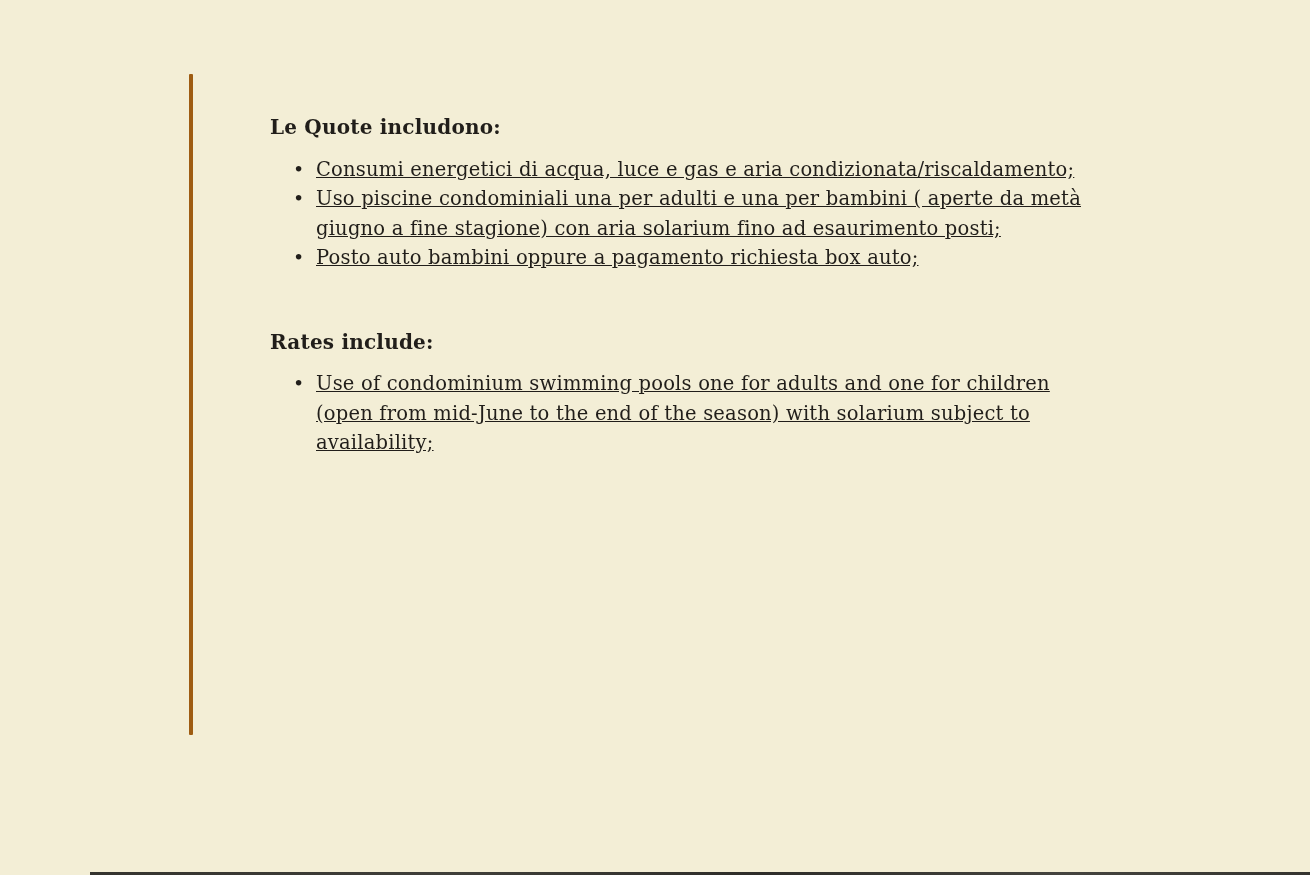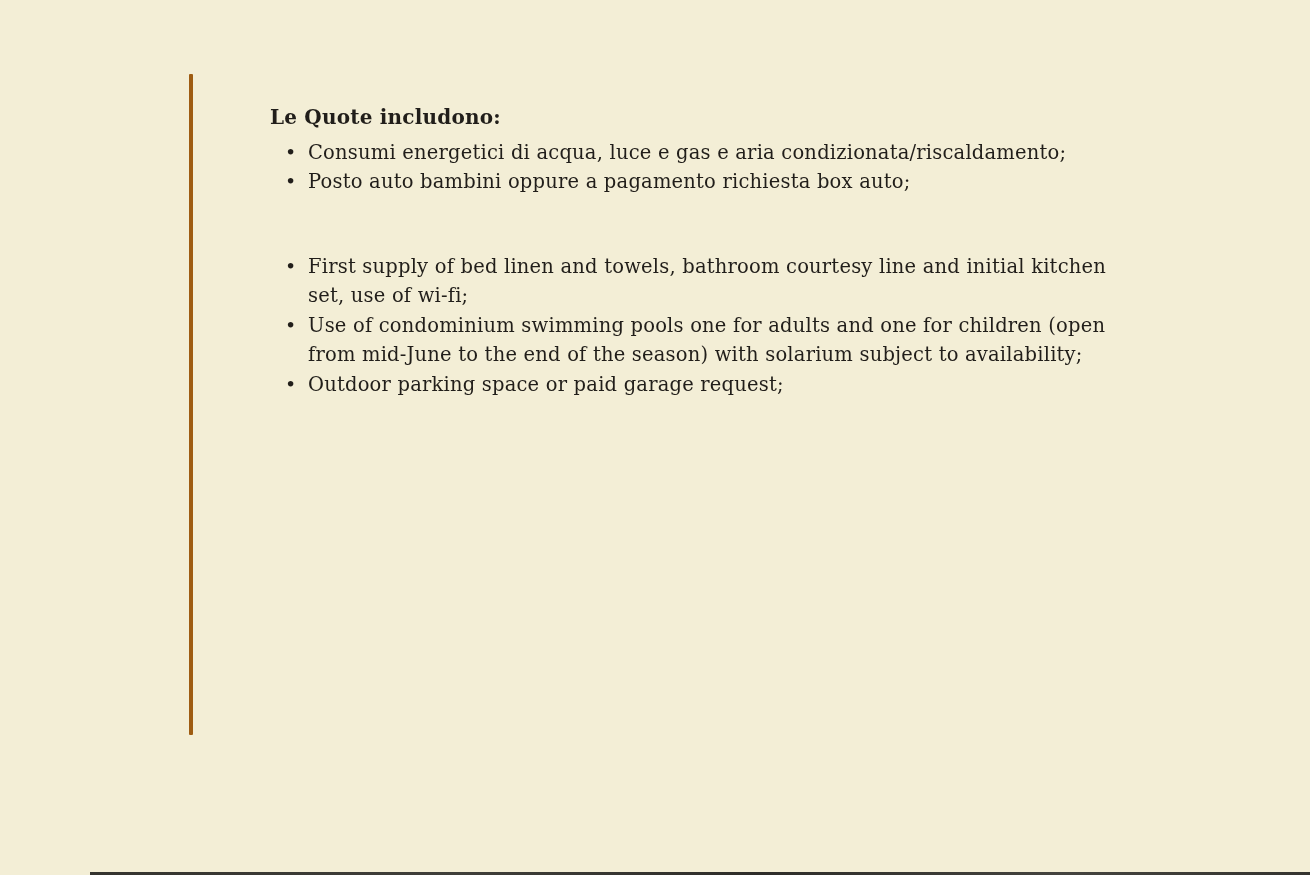--- a/index.html
+++ b/index.html
@@ -20,37 +20,38 @@
     left: 189px;
     top: 74px;
     width: 4px;
     height: 661px;
     background: #9e5c12;
     border-radius: 1px;
   }
   .content {
     position: absolute;
     left: 270px;
-    top: 103px;
+    top: 113px;
     width: 848px;
     color: #211e1a;
     font-size: 19.5px;
     line-height: 29.5px;
     letter-spacing: 0.2px;
   }
   .section-title {
     margin: 0 0 5px 0;
     font-size: 20px;
     font-weight: bold;
     line-height: 29.5px;
   }
   ul.bullets {
-    margin: 4px;
+    margin: 12px;
     padding: 0;
     list-style: none;
+    text-decoration: underline;
   }
   ul.bullets li {
     position: relative;
     padding-left: 34px;
   }
   ul.bullets li::before {
     content: "\2022";
     position: absolute;
     left: 11px;
     top: 0;
@@ -74,29 +75,29 @@
 <div class="page">
 
   <div class="accent-line" style="background-color: rgb(158, 92, 18);"></div>
 
   <div class="content" style="color: rgb(33, 30, 26);">
 
     <section class="section-it">
       <h3 class="section-title">Le Quote includono:</h3>
       <ul class="bullets">
         <li>Consumi energetici di acqua, luce e gas e aria condizionata/riscaldamento;</li>
+        <li>Uso piscine condominiali una per adulti e una per bambini ( aperte da metà giugno a fine stagione) con aria solarium fino ad esaurimento posti;</li>
         <li>Posto auto bambini oppure a pagamento richiesta box auto;</li>
       </ul>
     </section>
 
     <section class="section-en">
+      <h3 class="section-title">Rates include:</h3>
       <ul class="bullets">
-        <li>First supply of bed linen and towels, bathroom courtesy line and initial kitchen set, use of wi-fi;</li>
         <li>Use of condominium swimming pools one for adults and one for children (open from mid-June to the end of the season) with solarium subject to availability;</li>
-        <li>Outdoor parking space or paid garage request;</li>
       </ul>
     </section>
 
   </div>
 
   <div class="bottom-strip"></div>
 
 </div>
 
 </body></html>

